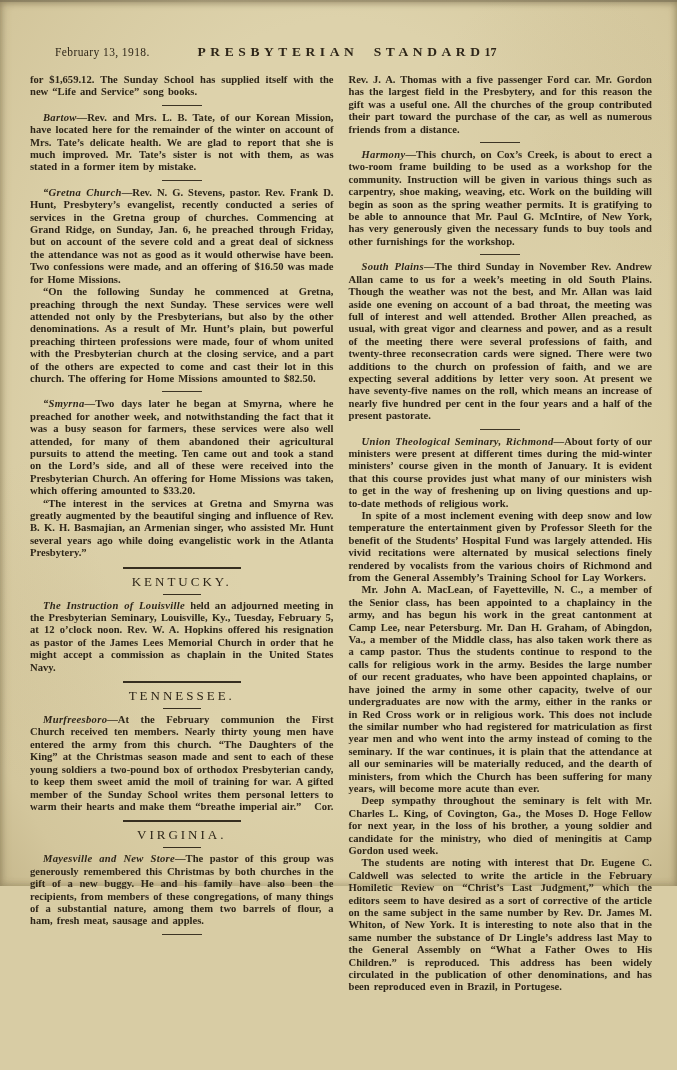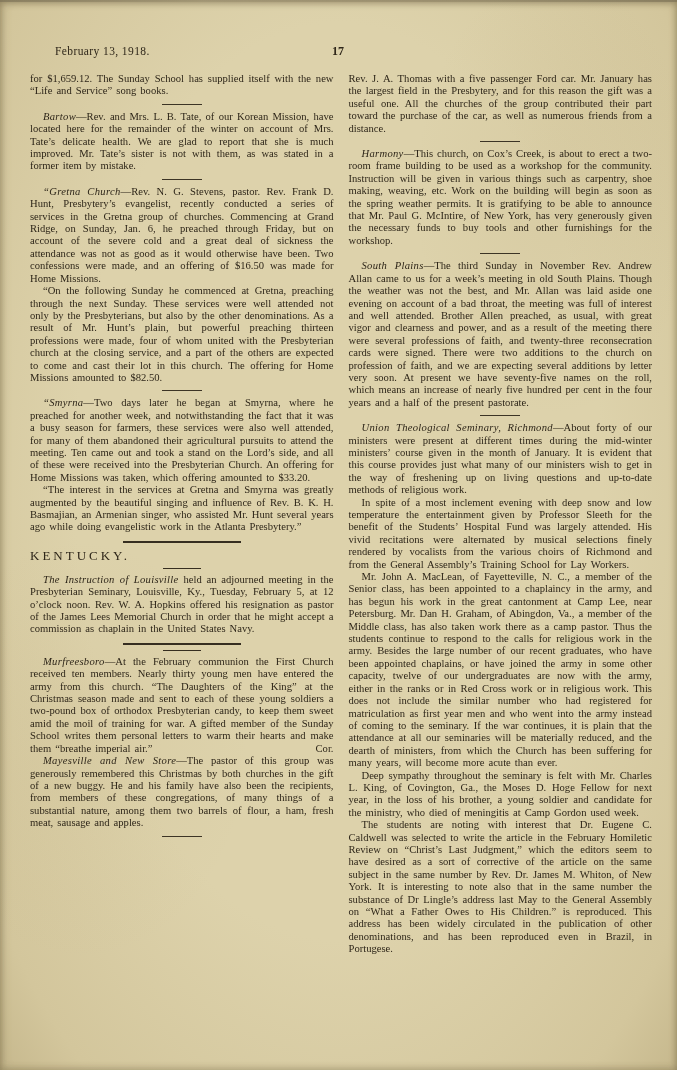--- a/index.html
+++ b/index.html
@@ -2,21 +2,21 @@
 <html><head>
 <meta charset="utf-8">
 <style>
   html,body{margin:0;padding:0;}
   body{
     width:677px;height:1070px;overflow:hidden;
     font-family:"Liberation Serif","DejaVu Serif",serif;
     background:#d8cca4;
   }
   .page{
-    position:relative;width:677px;height:1070px;box-sizing:border-box;
+    position:relative;width:677px;height:886px;box-sizing:border-box;
     padding:44px 25px 20px 30px;
     background:
       radial-gradient(ellipse at 82% 18%, rgba(170,148,96,0.10), rgba(0,0,0,0) 18%),
       radial-gradient(ellipse at 12% 70%, rgba(170,148,96,0.08), rgba(0,0,0,0) 20%),
       radial-gradient(ellipse at 50% 45%, #ddd2ab 55%, #d3c69c 88%, #c6b88d 100%);
     box-shadow:
       inset 0 4px 6px rgba(95,82,52,0.35),
       inset 4px 0 8px rgba(110,96,62,0.18),
       inset -3px 0 6px rgba(110,96,62,0.12),
       inset 0 -3px 6px rgba(110,96,62,0.15);
@@ -34,43 +34,44 @@
   .masthead .date{font-size:11.5px;letter-spacing:.4px;padding-left:25px;white-space:nowrap;}
   .masthead .title{
     font-size:13.5px;font-weight:bold;letter-spacing:.34em;word-spacing:.55em;
     text-align:center;white-space:nowrap;
   }
   .masthead .pagenum{font-size:12px;font-weight:bold;padding-right:6px;}
   .columns{display:flex;gap:15px;}
   .col{flex:1 1 0;min-width:0;}
   .col p{
     margin:0;font-size:10.6px;line-height:12.4px;text-align:justify;
-    word-spacing:1.4px;text-indent:13px;
+    word-spacing:1.4px;text-indent:13px;font-weight:bold;
   }
   .col p.noindent{text-indent:0;}
   .col p .lead{font-style:italic;letter-spacing:.3px;}
   .col p .sig{float:right;text-indent:0;}
   .divider{
     width:40px;height:0;border-top:1.6px solid #3c3425;
     margin:6px auto 6px auto;
   }
-  .section-head{text-align:left;margin:4px 0 5px 0;}
+  .section-head{text-align:center;margin:4px 0 5px 0;}
   .section-head .rule-above{width:118px;height:2px;background:#362e20;margin:7px auto 5px auto;}
   .section-head h2{
     margin:0;font-size:13px;font-weight:normal;letter-spacing:3px;
     font-family:"Liberation Serif","DejaVu Serif",serif;
   }
   .section-head .rule-below{width:38px;height:0;border-top:1.4px solid #362e20;margin:4px auto 2px auto;}
 </style>
 </head>
 <body>
 
 <div class="page">
   <div class="masthead">
     <span class="date">February 13, 1918.</span>
+    <span class="title">PRESBYTERIAN STANDARD</span>
     <span class="pagenum">17</span>
   </div>
   <div class="columns">
     <div class="col">
         <p class="para noindent">for $1,659.12. The Sunday School has supplied itself with the new “Life and Service” song books.</p>
         <div class="divider"></div>
         <p class="para"><em class="lead">Bartow</em>—Rev. and Mrs. L. B. Tate, of our Korean Mission, have located here for the remainder of the winter on account of Mrs. Tate’s delicate health. We are glad to report that she is much improved. Mr. Tate’s sister is not with them, as was stated in a former item by mistake.</p>
         <div class="divider"></div>
         <p class="para"><em class="lead">“Gretna Church</em>—Rev. N. G. Stevens, pastor. Rev. Frank D. Hunt, Presbytery’s evangelist, recently conducted a series of services in the Gretna group of churches. Commencing at Grand Ridge, on Sunday, Jan. 6, he preached through Friday, but on account of the severe cold and a great deal of sickness the attendance was not as good as it would otherwise have been. Two confessions were made, and an offering of $16.50 was made for Home Missions.</p>
         <p class="para">“On the following Sunday he commenced at Gretna, preaching through the next Sunday. These services were well attended not only by the Presbyterians, but also by the other denominations. As a result of Mr. Hunt’s plain, but powerful preaching thirteen professions were made, four of whom united with the Presbyterian church at the closing service, and a part of the others are expected to come and cast their lot in this church. The offering for Home Missions amounted to $82.50.</p>
@@ -78,28 +79,34 @@
         <p class="para"><em class="lead">“Smyrna</em>—Two days later he began at Smyrna, where he preached for another week, and notwithstanding the fact that it was a busy season for farmers, these services were also well attended, for many of them abandoned their agricultural pursuits to attend the meeting. Ten came out and took a stand on the Lord’s side, and all of these were received into the Presbyterian Church. An offering for Home Missions was taken, which offering amounted to $33.20.</p>
         <p class="para">“The interest in the services at Gretna and Smyrna was greatly augmented by the beautiful singing and influence of Rev. B. K. H. Basmajian, an Armenian singer, who assisted Mr. Hunt several years ago while doing evangelistic work in the Atlanta Presbytery.”</p>
         <div class="section-head">
           <div class="rule-above"></div>
           <h2>KENTUCKY.</h2>
           <div class="rule-below"></div>
         </div>
         <p class="para"><em class="lead">The Instruction of Louisville</em> held an adjourned meeting in the Presbyterian Seminary, Louisville, Ky., Tuesday, February 5, at 12 o’clock noon. Rev. W. A. Hopkins offered his resignation as pastor of the James Lees Memorial Church in order that he might accept a commission as chaplain in the United States Navy.</p>
         <div class="section-head">
           <div class="rule-above"></div>
+          <h2>TENNESSEE.</h2>
           <div class="rule-below"></div>
         </div>
         <p class="para"><em class="lead">Murfreesboro</em>—At the February communion the First Church received ten members. Nearly thirty young men have entered the army from this church. “The Daughters of the King” at the Christmas season made and sent to each of these young soldiers a two-pound box of orthodox Presbyterian candy, to keep them sweet amid the moil of training for war. A gifted member of the Sunday School writes them personal letters to warm their hearts and make them “breathe imperial air.”<span class="sig">Cor.</span></p>
+        <div class="section-head">
+          <div class="rule-above"></div>
+          <h2>VIRGINIA.</h2>
+          <div class="rule-below"></div>
+        </div>
         <p class="para"><em class="lead">Mayesville and New Store</em>—The pastor of this group was generously remembered this Christmas by both churches in the gift of a new buggy. He and his family have also been the recipients, from members of these congregations, of many things of a substantial nature, among them two barrels of flour, a ham, fresh meat, sausage and apples.</p>
         <div class="divider"></div>
       </div>
     <div class="col">
-        <p class="para noindent">Rev. J. A. Thomas with a five passenger Ford car. Mr. January has the largest field in the Presbytery, and for this reason the gift was a useful one. All the churches of the group contributed their part toward the purchase of the car, as well as numerous friends from a distance.</p>
+        <p class="para noindent">Rev. J. A. Thomas with a five passenger Ford car. Mr. Gordon has the largest field in the Presbytery, and for this reason the gift was a useful one. All the churches of the group contributed their part toward the purchase of the car, as well as numerous friends from a distance.</p>
         <div class="divider"></div>
         <p class="para"><em class="lead">Harmony</em>—This church, on Cox’s Creek, is about to erect a two-room frame building to be used as a workshop for the community. Instruction will be given in various things such as carpentry, shoe making, weaving, etc. Work on the building will begin as soon as the spring weather permits. It is gratifying to be able to announce that Mr. Paul G. McIntire, of New York, has very generously given the necessary funds to buy tools and other furnishings for the workshop.</p>
         <div class="divider"></div>
         <p class="para"><em class="lead">South Plains</em>—The third Sunday in November Rev. Andrew Allan came to us for a week’s meeting in old South Plains. Though the weather was not the best, and Mr. Allan was laid aside one evening on account of a bad throat, the meeting was full of interest and well attended. Brother Allen preached, as usual, with great vigor and clearness and power, and as a result of the meeting there were several professions of faith, and twenty-three reconsecration cards were signed. There were two additions to the church on profession of faith, and we are expecting several additions by letter very soon. At present we have seventy-five names on the roll, which means an increase of nearly five hundred per cent in the four years and a half of the present pastorate.</p>
         <div class="divider"></div>
         <p class="para"><em class="lead">Union Theological Seminary, Richmond</em>—About forty of our ministers were present at different times during the mid-winter ministers’ course given in the month of January. It is evident that this course provides just what many of our ministers wish to get in the way of freshening up on living questions and up-to-date methods of religious work.</p>
         <p class="para">In spite of a most inclement evening with deep snow and low temperature the entertainment given by Professor Sleeth for the benefit of the Students’ Hospital Fund was largely attended. His vivid recitations were alternated by musical selections finely rendered by vocalists from the various choirs of Richmond and from the General Assembly’s Training School for Lay Workers.</p>
         <p class="para">Mr. John A. MacLean, of Fayetteville, N. C., a member of the Senior class, has been appointed to a chaplaincy in the army, and has begun his work in the great cantonment at Camp Lee, near Petersburg. Mr. Dan H. Graham, of Abingdon, Va., a member of the Middle class, has also taken work there as a camp pastor. Thus the students continue to respond to the calls for religious work in the army. Besides the large number of our recent graduates, who have been appointed chaplains, or have joined the army in some other capacity, twelve of our undergraduates are now with the army, either in the ranks or in Red Cross work or in religious work. This does not include the similar number who had registered for matriculation as first year men and who went into the army instead of coming to the seminary. If the war continues, it is plain that the attendance at all our seminaries will be materially reduced, and the dearth of ministers, from which the Church has been suffering for many years, will become more acute than ever.</p>
         <p class="para">Deep sympathy throughout the seminary is felt with Mr. Charles L. King, of Covington, Ga., the Moses D. Hoge Fellow for next year, in the loss of his brother, a young soldier and candidate for the ministry, who died of meningitis at Camp Gordon used week.</p>
         <p class="para">The students are noting with interest that Dr. Eugene C. Caldwell was selected to write the article in the February Homiletic Review on “Christ’s Last Judgment,” which the editors seem to have desired as a sort of corrective of the article on the same subject in the same number by Rev. Dr. James M. Whiton, of New York. It is interesting to note also that in the same number the substance of Dr Lingle’s address last May to the General Assembly on “What a Father Owes to His Children.” is reproduced. This address has been widely circulated in the publication of other denominations, and has been reproduced even in Brazil, in Portugese.</p>

